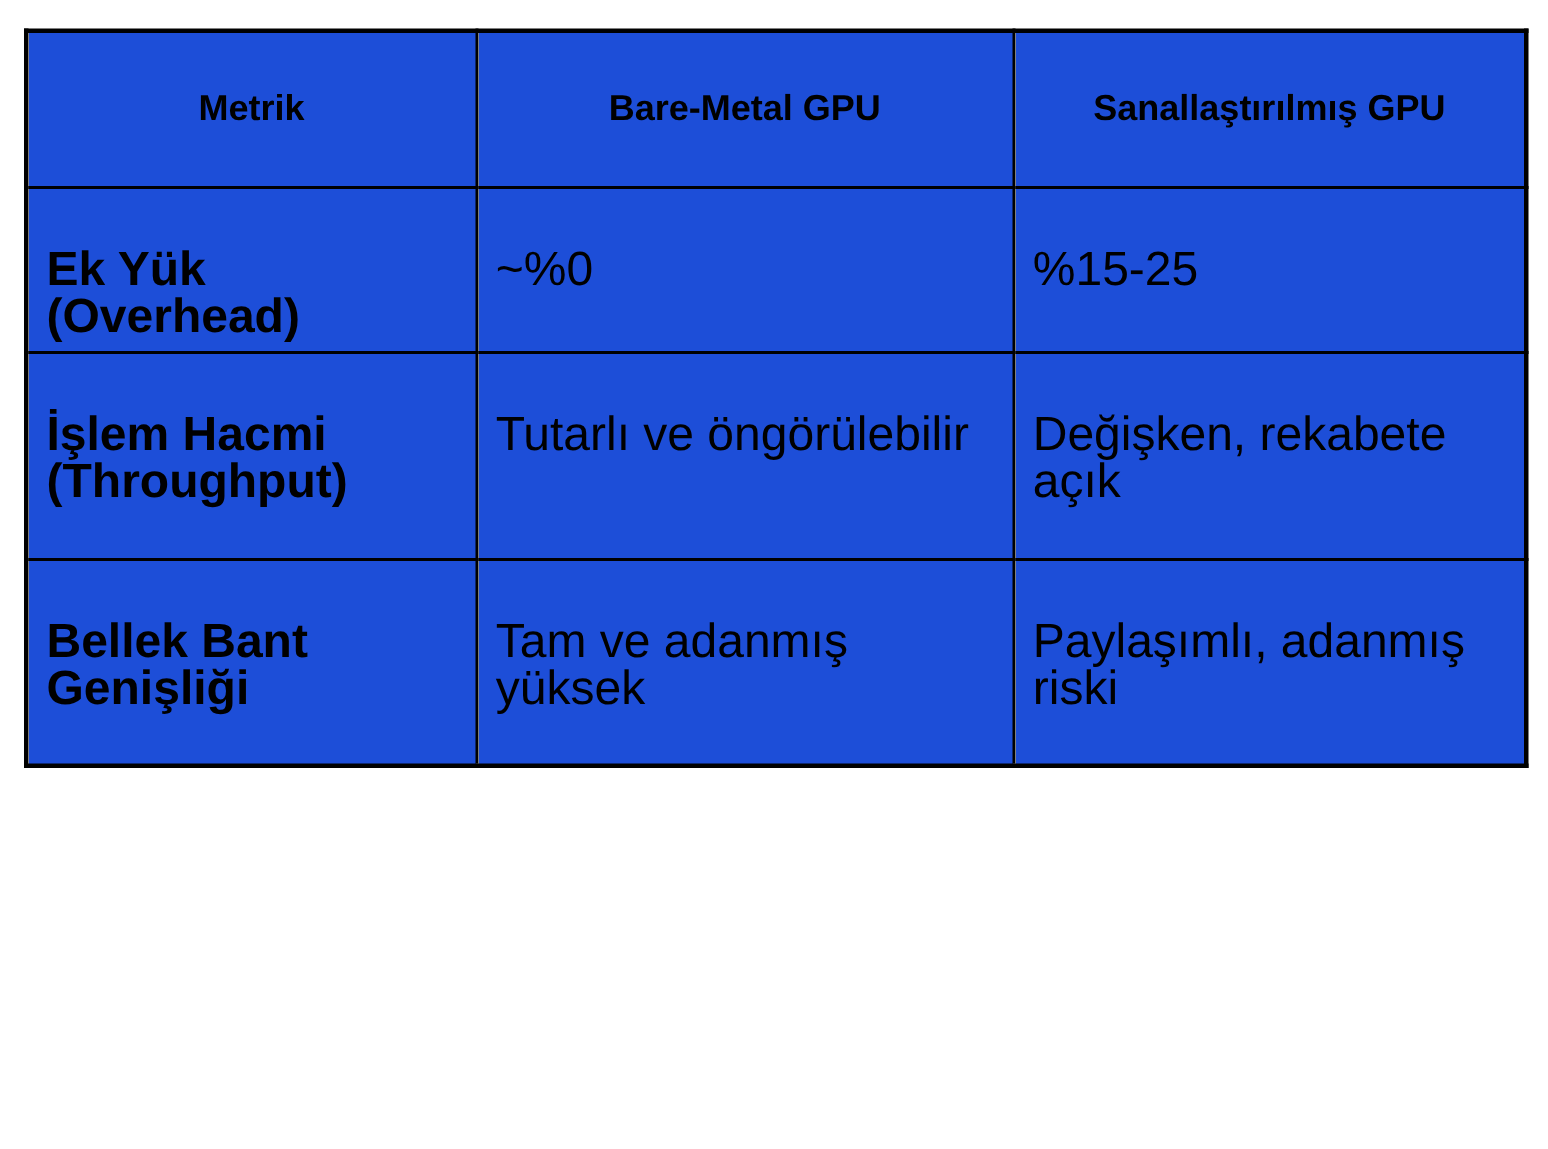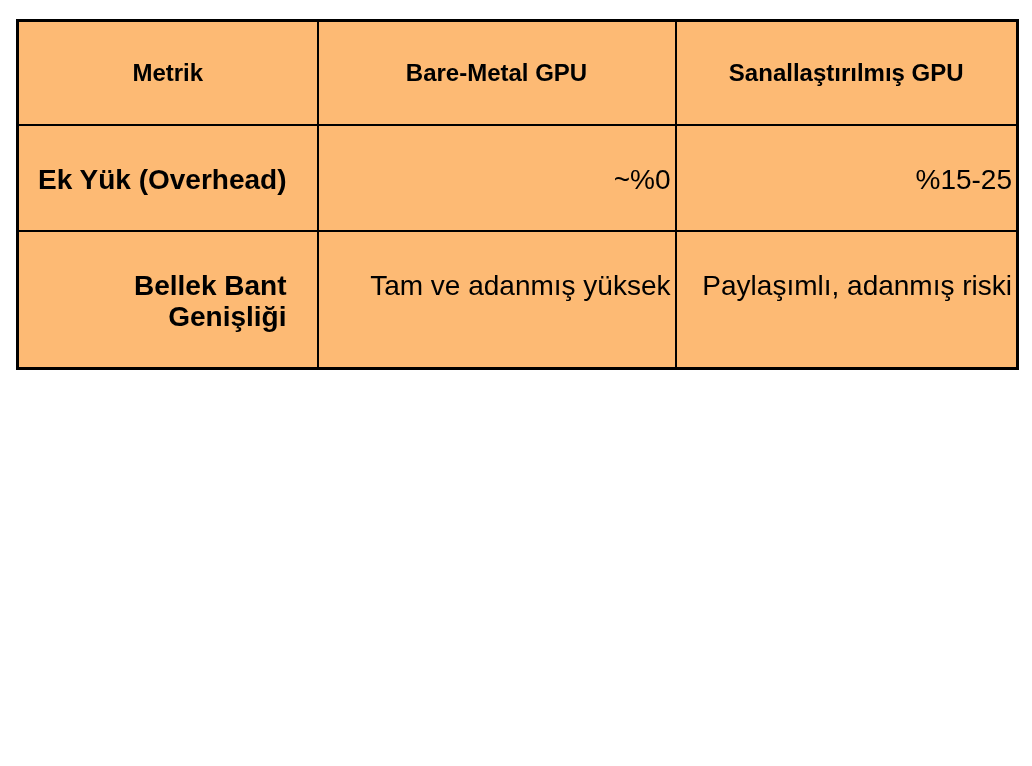--- a/index.html
+++ b/index.html
@@ -23,39 +23,39 @@
     left: 16px;
     top: 19px;
     width: 1000px;
     border-collapse: collapse;
     table-layout: fixed;
     border: 3px solid #000000;
   }
   table.comparison th,
   table.comparison td {
     border: 2px solid #000000;
-    background: #fdba74;
+    background: #1d4ed8;
     overflow: hidden;
   }
   table.comparison thead tr {
     height: 104px;
   }
   table.comparison th {
     font-size: 24px;
     line-height: 31px;
     font-weight: bold;
     text-align: center;
     vertical-align: middle;
     padding: 0 6px;
   }
   table.comparison td {
-    font-size: 28px;
+    font-size: 32px;
     line-height: 31px;
     font-weight: normal;
-    text-align: right;
+    text-align: left;
     vertical-align: top;
     padding: 38px 4px 8px 12px;
   }
   table.comparison td.metric {
     font-weight: bold;
     padding-right: 30px;
   }
   tbody tr:nth-child(1) { height: 106px; }
   tbody tr:nth-child(2) { height: 138px; }
   tbody tr:nth-child(3) { height: 138px; }
@@ -79,19 +79,24 @@
         <th>Sanallaştırılmış GPU</th>
       </tr>
     </thead>
     <tbody>
       <tr>
         <td class="metric">Ek Yük (Overhead)</td>
         <td>~%0</td>
         <td>%15-25</td>
       </tr>
       <tr>
+        <td class="metric">İşlem Hacmi (Throughput)</td>
+        <td>Tutarlı ve öngörülebilir</td>
+        <td>Değişken, rekabete açık</td>
+      </tr>
+      <tr>
         <td class="metric">Bellek Bant Genişliği</td>
         <td>Tam ve adanmış yüksek</td>
         <td>Paylaşımlı, adanmış riski</td>
       </tr>
     </tbody>
   </table>
 </div>
 
 </body></html>

